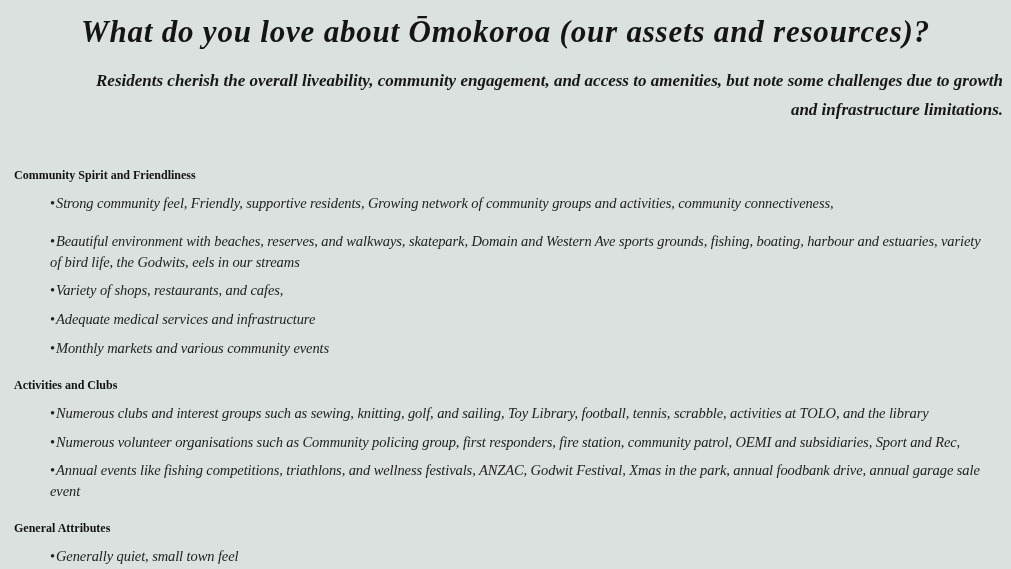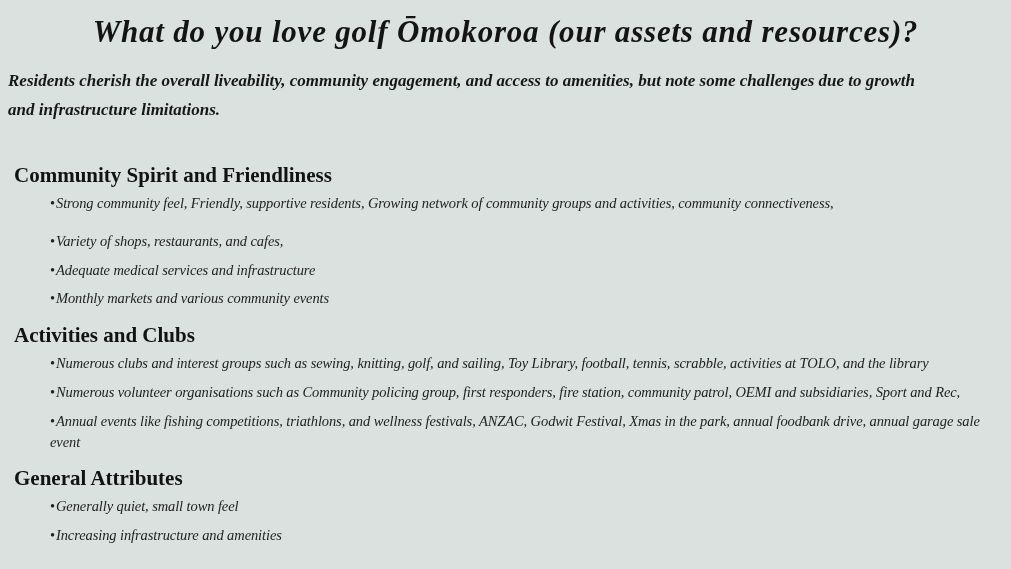--- a/index.html
+++ b/index.html
@@ -26,21 +26,21 @@
     font-family: "Liberation Serif", serif;
     font-weight: bold;
     font-style: italic;
     font-size: 31px;
     line-height: 40px;
     letter-spacing: 0.8px;
     color: #141414;
   }
   .subtitle {
     margin: 14px 8px 0 8px;
-    text-align: left;
+    text-align: right;
     font-family: "Liberation Serif", serif;
     font-weight: bold;
     font-style: italic;
     font-size: 17px;
     line-height: 29px;
     color: #171717;
   }
   .content {
     margin: 0 20px 0 14px;
     padding-top: 42px;
@@ -48,21 +48,21 @@
   .section {
     margin-top: 17px;
   }
   .section:first-child {
     margin-top: 0;
   }
   .section-heading {
     font-family: "Liberation Serif", serif;
     font-weight: bold;
     font-style: normal;
-    font-size: 21px;
+    font-size: 12px;
     line-height: 19px;
     color: #131313;
   }
   ul.bullets {
     list-style: none;
     margin: 3px 0 0 36px;
     padding: 0;
   }
   ul.bullets li {
     font-family: "Liberation Serif", serif;
@@ -76,38 +76,39 @@
   .bullet-glyph {
     font-style: normal;
     margin-right: 1px;
   }
 </style>
 </head>
 <body style="background: rgb(218, 225, 222); color: rgb(27, 27, 27);">
 
 <div class="slide">
 
-  <h1 class="title">What do you love golf Ōmokoroa (our assets and resources)?</h1>
+  <h1 class="title">What do you love about Ōmokoroa (our assets and resources)?</h1>
 
   <div class="subtitle">
     <div>Residents cherish the overall liveability, community engagement, and access to amenities, but note some challenges due to growth</div>
     <div>and infrastructure limitations.</div>
   </div>
 
   <div class="content">
 
     <div class="section">
       <div class="section-heading">Community Spirit and Friendliness</div>
       <ul class="bullets">
         <li><span class="bullet-glyph">•</span><span>Strong community feel, Friendly, supportive residents, Growing network of community groups and activities, community connectiveness,</span></li>
       </ul>
     </div>
 
     <div class="section">
       <ul class="bullets">
+        <li><span class="bullet-glyph">•</span><span>Beautiful environment with beaches, reserves, and walkways, skatepark, Domain and Western Ave sports grounds, fishing, boating, harbour and estuaries, variety of bird life, the Godwits, eels in our streams</span></li>
         <li><span class="bullet-glyph">•</span><span>Variety of shops, restaurants, and cafes,</span></li>
         <li><span class="bullet-glyph">•</span><span>Adequate medical services and infrastructure</span></li>
         <li><span class="bullet-glyph">•</span><span>Monthly markets and various community events</span></li>
       </ul>
     </div>
 
     <div class="section">
       <div class="section-heading">Activities and Clubs</div>
       <ul class="bullets">
         <li><span class="bullet-glyph">•</span><span>Numerous clubs and interest groups such as sewing, knitting, golf, and sailing, Toy Library, football, tennis, scrabble, activities at TOLO, and the library</span></li>

